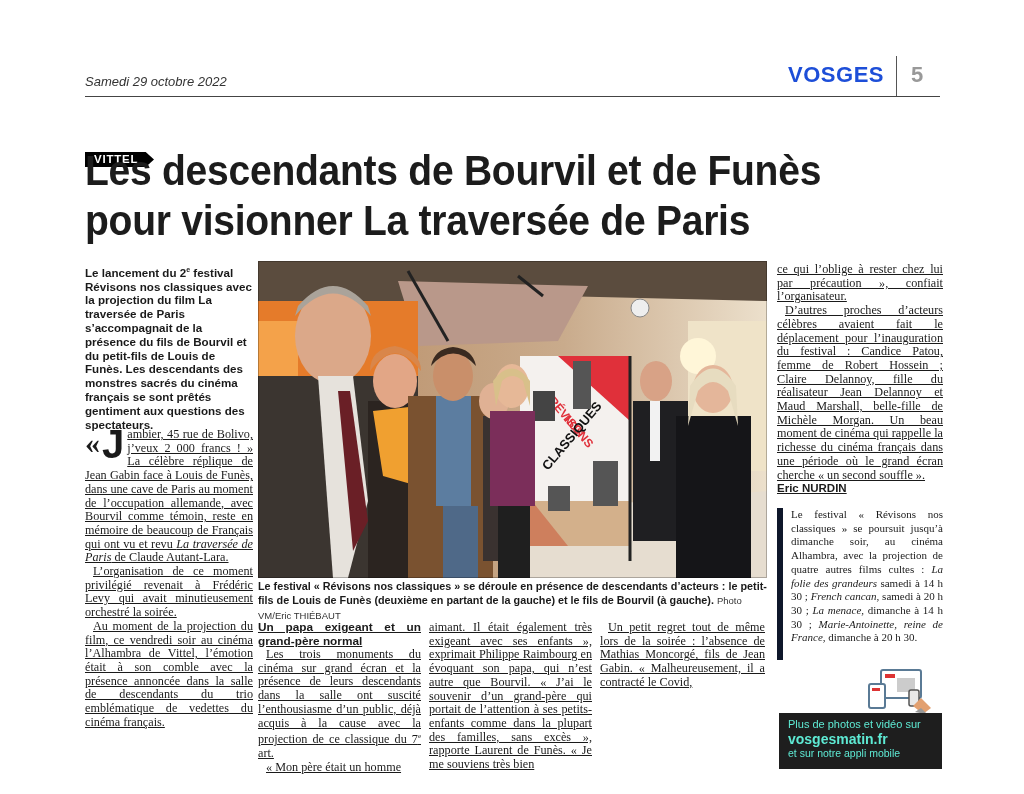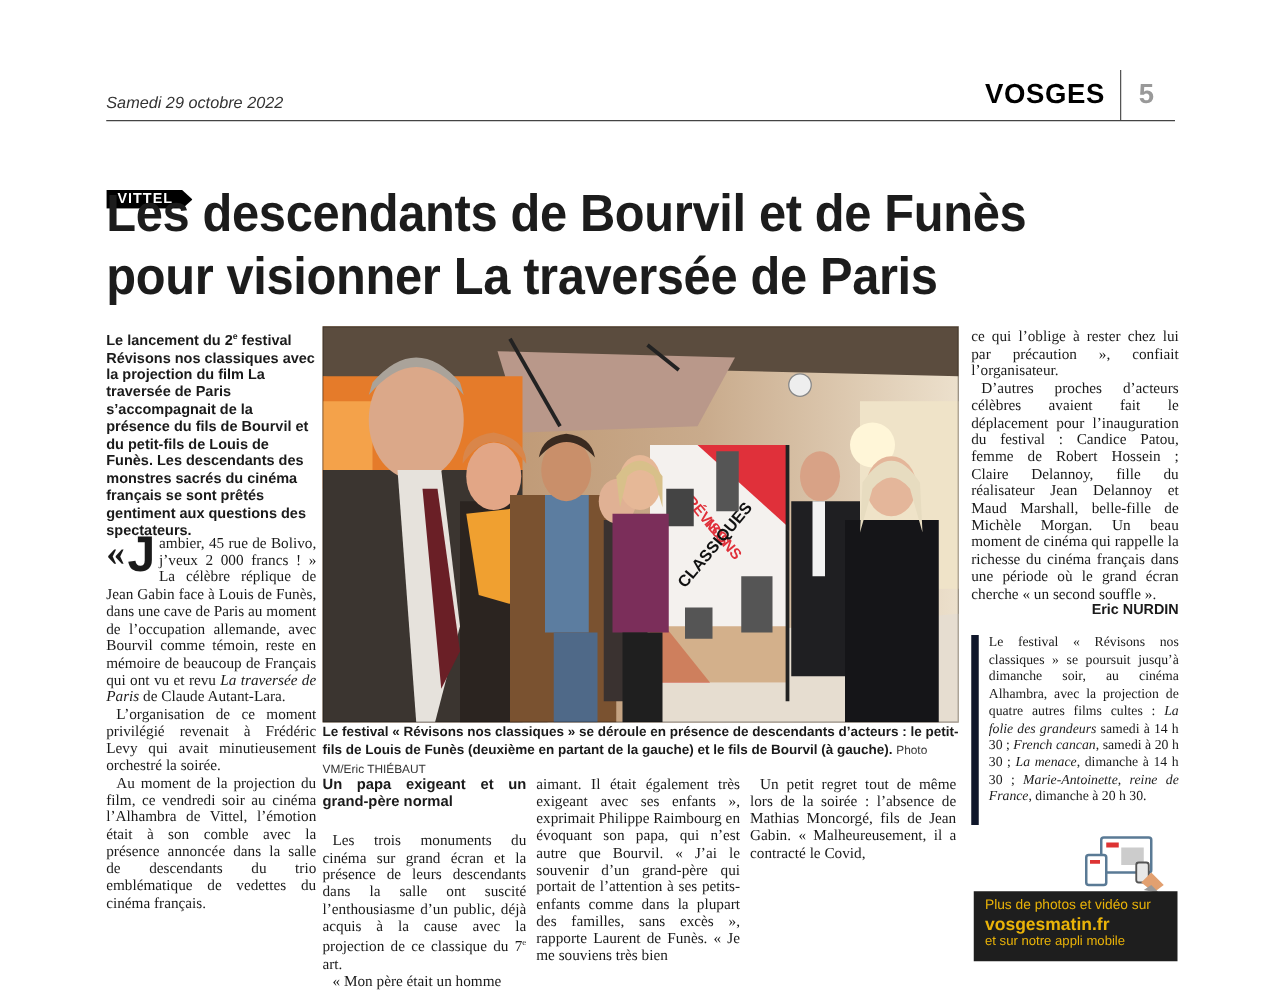--- a/index.html
+++ b/index.html
@@ -1,49 +1,49 @@
 <!DOCTYPE html>
 <html><head>
 <meta charset="utf-8">
 <style>
   * { box-sizing: border-box; margin: 0; padding: 0; }
   html, body { width: 1024px; height: 794px; background: #ffffff; overflow: hidden; }
   body { position: relative; font-family: "Liberation Serif", serif; color: #1a1a1a; }
 
   .header-date { position: absolute; left: 85px; top: 74px; font-family: "Liberation Sans", sans-serif; font-style: italic; font-size: 13px; color: #333; }
-  .header-section { position: absolute; left: 770px; top: 62px; width: 114px; text-align: right; font-family: "Liberation Sans", sans-serif; font-weight: bold; font-size: 22px; letter-spacing: 0.5px; color: #000000; }
+  .header-section { position: absolute; left: 770px; top: 62px; width: 114px; text-align: right; font-family: "Liberation Sans", sans-serif; font-weight: bold; font-size: 22px; letter-spacing: 0.5px; color: #1d4ed8; }
   .header-vsep { position: absolute; left: 896px; top: 56px; width: 1px; height: 40px; background: #555; }
   .header-page { position: absolute; left: 911px; top: 62px; font-family: "Liberation Sans", sans-serif; font-weight: bold; font-size: 22px; color: #999; }
   .header-rule { position: absolute; left: 85px; top: 96px; width: 855px; height: 1px; background: #444; }
 
   .kicker { position: absolute; left: 85px; top: 124px; height: 15px; width: 69px; background: #000000; color: #fff; font-family: Liberation Sans, sans-serif; font-weight: bold; font-size: 11.5px; line-height: 15px; padding-left: 9px; letter-spacing: 0.8px; clip-path: polygon(0 0, 88% 0, 100% 50%, 88% 100%, 0 100%); margin-top: 28px; }
 
   .headline { position: absolute; left: 85px; top: 146px; width: 880px; font-family: "Liberation Sans", sans-serif; font-weight: bold; font-size: 42px; line-height: 50px; color: #1c1c1c; transform: scaleX(0.93); transform-origin: left top; letter-spacing: -0.3px; }
 
-  .col { position: absolute; font-size: 12.2px; line-height: 13.7px; text-align: justify; hyphens: auto; }
+  .col { position: absolute; font-size: 12.2px; line-height: 13.7px; text-align: justify; hyphens: auto; text-decoration: underline; }
   .col p { text-indent: 8px; }
   .col p.noindent { text-indent: 0; }
 
   .lede { position: absolute; left: 85px; top: 263px; width: 167px; font-family: "Liberation Sans", sans-serif; font-weight: bold; font-size: 11.6px; line-height: 13.8px; color: #1a1a1a; }
 
   .dropcap-block { position: absolute; left: 85px; top: 428px; width: 168px; }
   .dropcap-quote { float: left; font-family: "Liberation Serif", serif; font-weight: bold; font-size: 30px; line-height: 26px; margin-right: 2px; margin-top: 2px; }
   .dropcap-letter { float: left; font-family: "Liberation Sans", sans-serif; font-weight: bold; font-size: 40px; line-height: 36px; margin-right: 3px; margin-top: -2px; }
 
   .photo { position: absolute; left: 258px; top: 261px; width: 509px; height: 317px; overflow: hidden; background: #6a5a4a; }
   .caption { position: absolute; left: 258px; top: 579px; width: 510px; font-family: "Liberation Sans", sans-serif; font-weight: bold; font-size: 10.8px; line-height: 14px; color: #1a1a1a; }
   .caption .credit { font-weight: normal; font-size: 9.5px; color: #333; }
 
-  .subhead { font-family: "Liberation Sans", sans-serif; font-weight: bold; font-size: 11.8px; line-height: 13.5px; margin-bottom: 18px; }
+  .subhead { font-family: "Liberation Sans", sans-serif; font-weight: bold; font-size: 11.8px; line-height: 13.5px; margin-bottom: 0; }
 
-  .sig { text-align: right; font-family: "Liberation Sans", sans-serif; font-weight: bold; font-size: 11.5px; }
+  .sig { font-family: "Liberation Sans", sans-serif; font-weight: bold; font-size: 11.5px; }
 
   .sidebar-box { position: absolute; left: 777px; top: 508px; width: 166px; height: 152px; border-left: 6px solid #0f172a; padding-left: 8px; font-size: 11px; line-height: 13.7px; text-align: justify; }
 
-  .promo { position: absolute; left: 779px; top: 713px; width: 163px; height: 56px; background: #1e1e1e; color: #eab308; font-family: "Liberation Sans", sans-serif; padding: 5px 0 0 9px; }
+  .promo { position: absolute; left: 779px; top: 713px; width: 163px; height: 56px; background: #1e1e1e; color: #5eead4; font-family: "Liberation Sans", sans-serif; padding: 5px 0 0 9px; }
   .promo .l1 { font-size: 11px; line-height: 13px; }
   .promo .l2 { font-size: 14px; line-height: 16px; font-weight: bold; }
   .promo .l3 { font-size: 10.5px; line-height: 12px; }
   .promo-icon { position: absolute; left: 865px; top: 668px; width: 70px; height: 46px; }
 </style>
 </head>
 <body>
 
 <div class="header-date">Samedi 29 octobre 2022</div>
 <div class="header-section">VOSGES</div>

